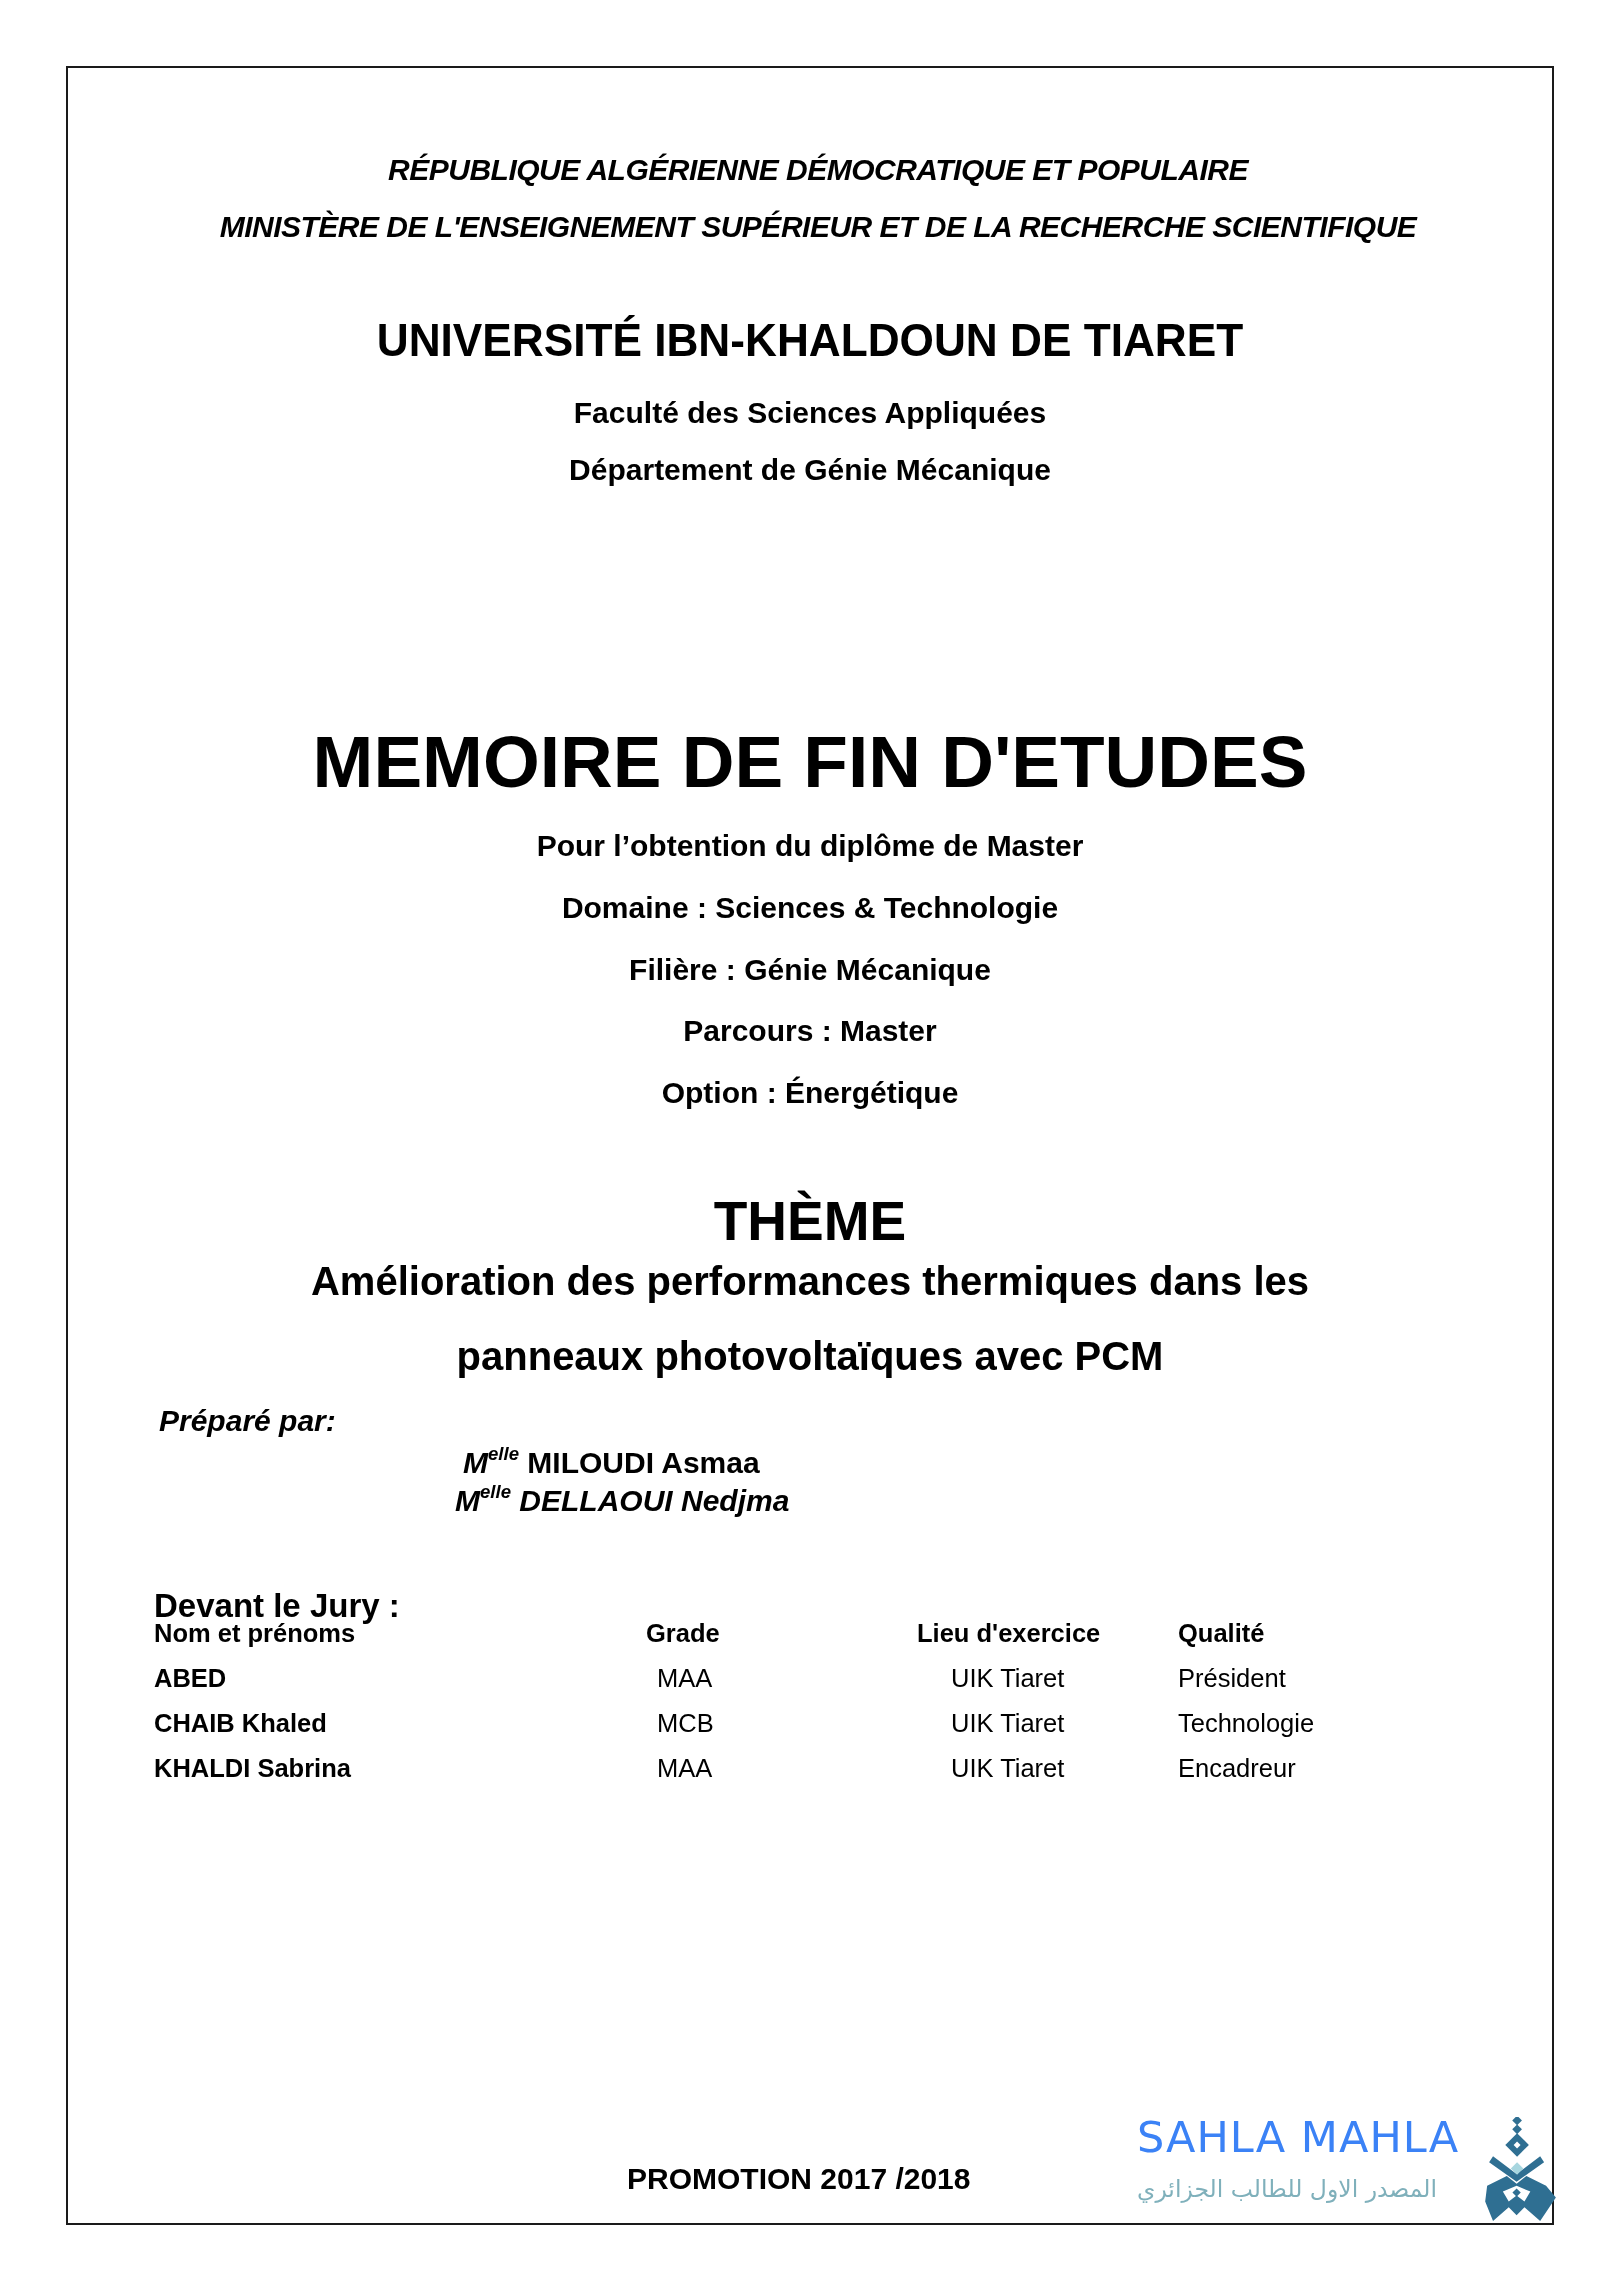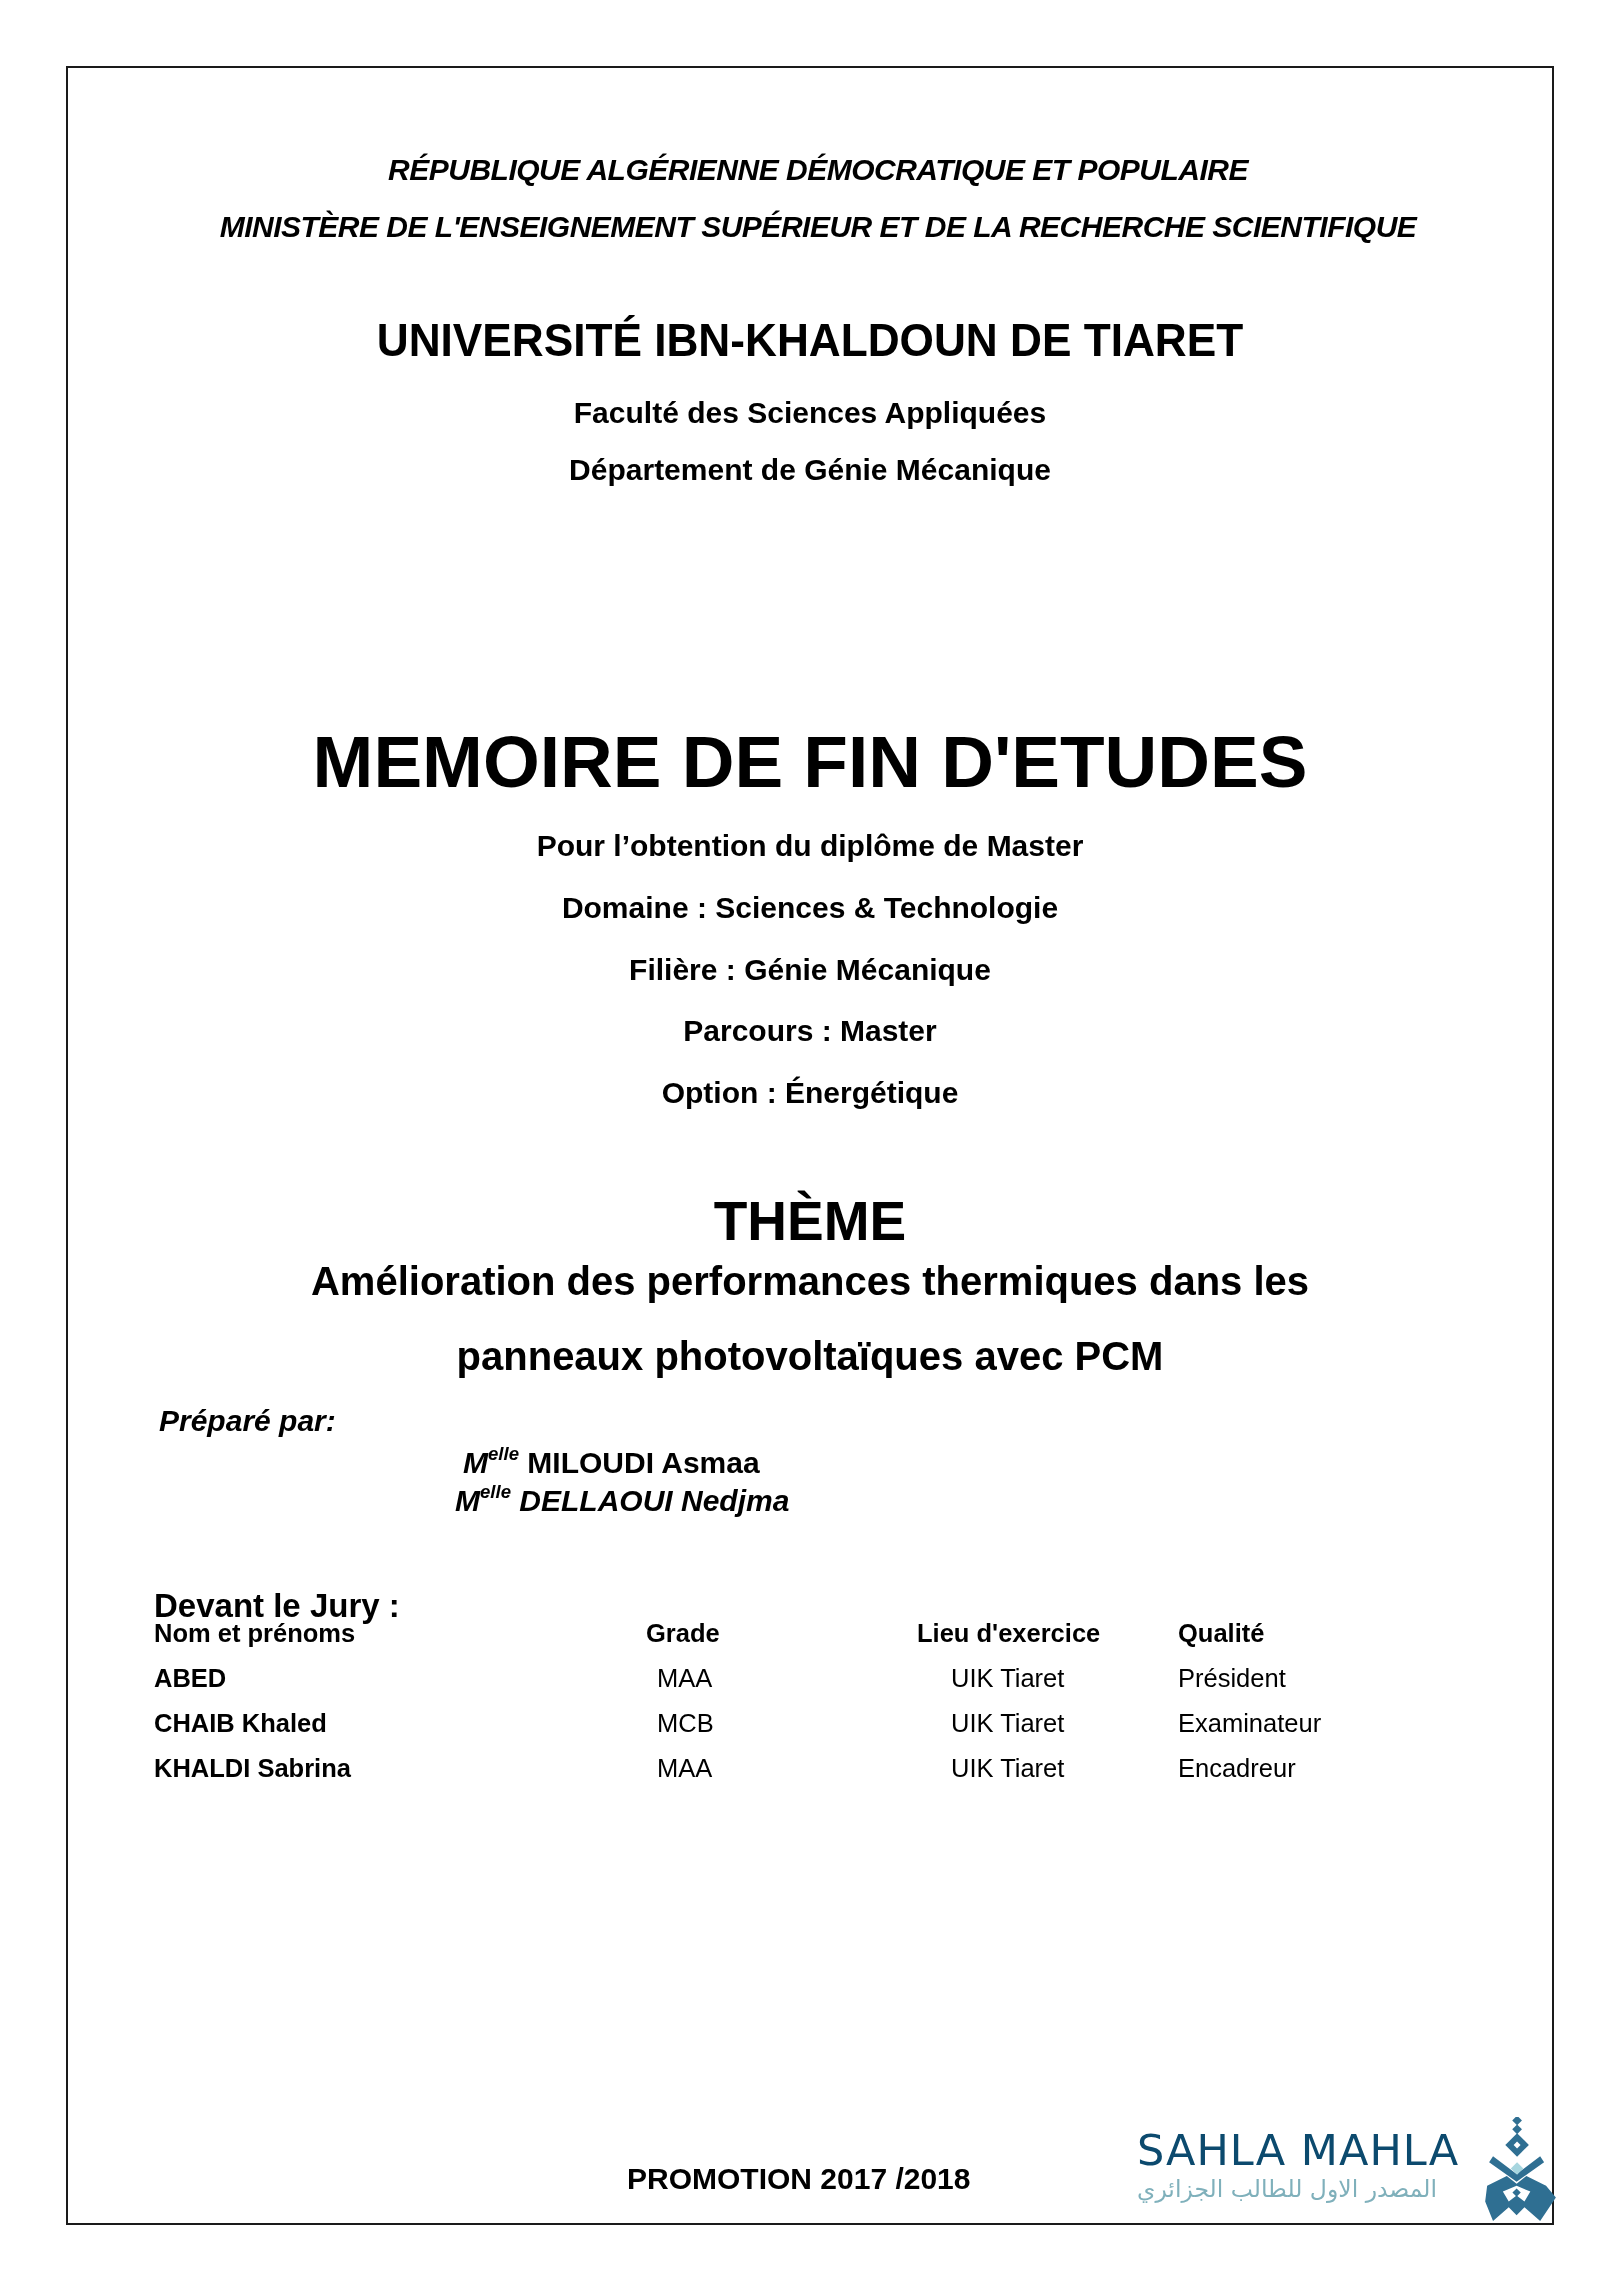--- a/index.html
+++ b/index.html
@@ -18,21 +18,21 @@
   .student { font-size: 30px; font-weight: bold; }
   .student .title { font-style: italic; }
   .student sup { font-size: 18.6px; font-style: italic; font-weight: bold; position: relative; top: -2px; }
   .jury-h { left: 154px; top: 1555px; font-weight: bold; font-size: 33px; margin-top: 32px; }
   .tbl { position: absolute; left: 154px; top: 1619px; }
   .th { font-weight: bold; font-size: 25.5px; }
   .td { font-size: 25.5px; }
   .td.name { font-weight: bold; }
   .promo { left: 627px; top: 2162px; font-weight: bold; font-size: 30px; }
   .logo { position: absolute; left: 1137px; top: 2112px; width: 421px; height: 123px; }
-  .logo-text { position: absolute; left: 0; top: 0; font-family: "DejaVu Sans", sans-serif; font-size: 43px; color: #0c4a6e; letter-spacing: 1px; margin-top: 13px; }
+  .logo-text { position: absolute; left: 0; top: 0; font-family: "DejaVu Sans", sans-serif; font-size: 43px; color: #3b82f6; letter-spacing: 1px; }
   .logo-ar { position: absolute; left: 0; top: 63px; font-family: "DejaVu Sans", sans-serif; font-size: 23.5px; color: #7fb0bb; direction: rtl; width: 363px; text-align: left; }
 </style>
 </head>
 <body>
 
 <div class="frame"></div>
 
 <div class="line hdr" style="top:153px;">RÉPUBLIQUE ALGÉRIENNE DÉMOCRATIQUE ET POPULAIRE</div>
 <div class="line hdr" style="top:210px;">MINISTÈRE DE L'ENSEIGNEMENT SUPÉRIEUR ET DE LA RECHERCHE SCIENTIFIQUE</div>
 <div class="line univ">UNIVERSITÉ IBN-KHALDOUN  DE  TIARET</div>
@@ -69,21 +69,21 @@
   <div class="abs th" style="left:1024px; top:0;">Qualité</div>
 
   <div class="abs td name" style="left:0; top:45px;">ABED</div>
   <div class="abs td" style="left:503px; top:45px;">MAA</div>
   <div class="abs td" style="left:797px; top:45px;">UIK Tiaret</div>
   <div class="abs td" style="left:1024px; top:45px;">Président</div>
 
   <div class="abs td name" style="left:0; top:90px;">CHAIB Khaled</div>
   <div class="abs td" style="left:503px; top:90px;">MCB</div>
   <div class="abs td" style="left:797px; top:90px;">UIK Tiaret</div>
-  <div class="abs td" style="left:1024px; top:90px;">Examinateur</div>
+  <div class="abs td" style="left:1024px; top:90px;">Technologie</div>
 
   <div class="abs td name" style="left:0; top:135px;">KHALDI Sabrina</div>
   <div class="abs td" style="left:503px; top:135px;">MAA</div>
   <div class="abs td" style="left:797px; top:135px;">UIK Tiaret</div>
   <div class="abs td" style="left:1024px; top:135px;">Encadreur</div>
 </div>
 
 <div class="abs promo">PROMOTION  2017 /2018</div>
 
 <div class="logo">

